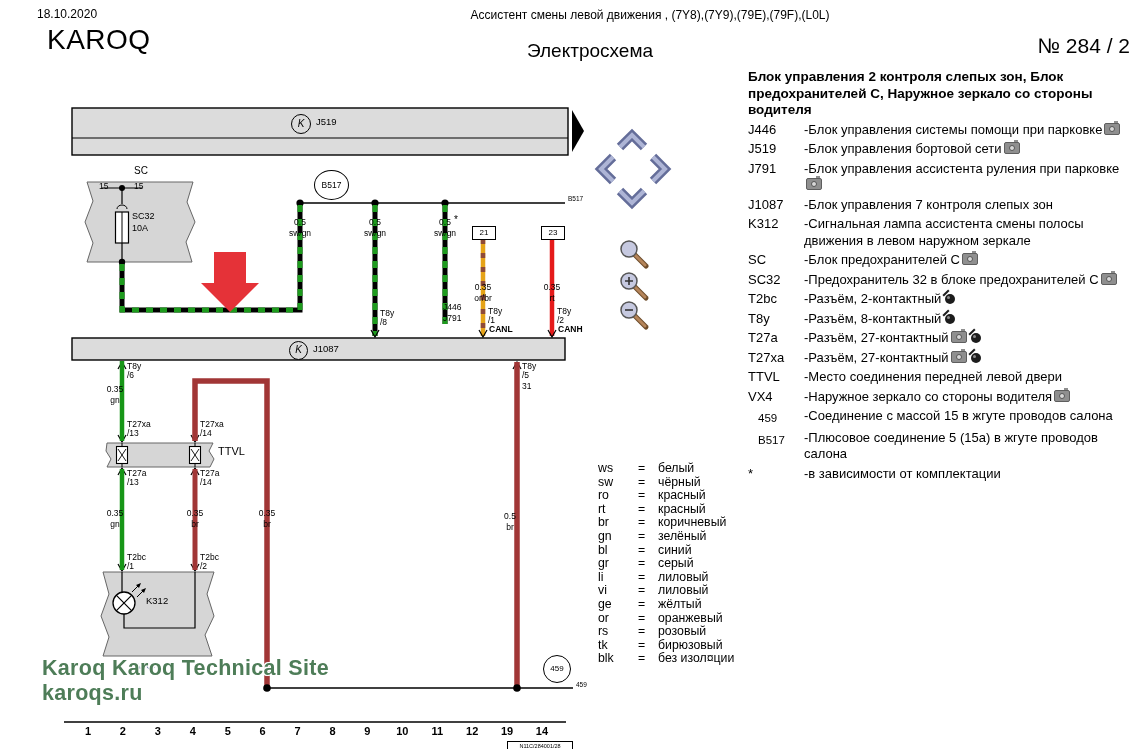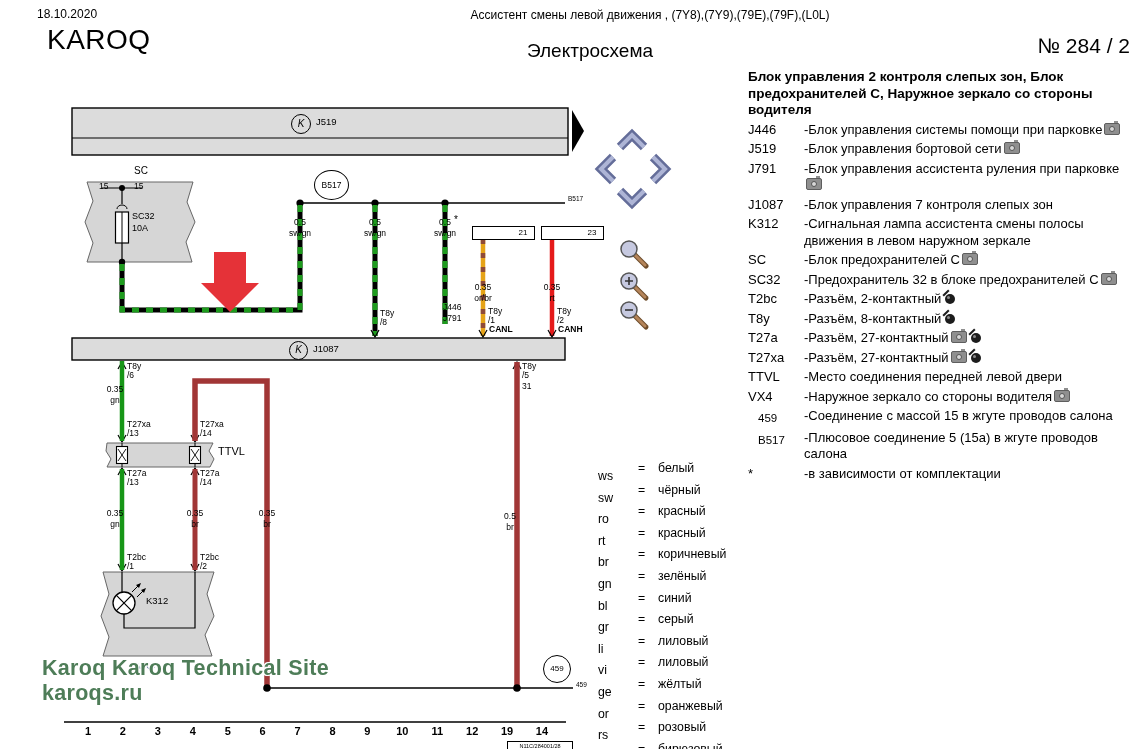--- a/index.html
+++ b/index.html
@@ -14,34 +14,34 @@
   .subtitle{left:480px;top:40px;width:220px;text-align:center;font-size:19px;}
   .pageno{left:985px;top:34px;width:145px;text-align:right;font-size:21px;}
   
   .lbl{position:absolute;font-size:8.5px;line-height:1.12;white-space:nowrap;color:#000;}
   .c{text-align:center;}
   .b{font-weight:bold;}
   .knode{position:absolute;border:1.2px solid #000;border-radius:50%;text-align:center;
          font-style:italic;font-size:10px;background:#dcdcdc;}
   .circ{position:absolute;border:1px solid #000;border-radius:50%;text-align:center;background:#fff;}
   .tbox{position:absolute;border:1px solid #000;background:#fff;text-align:center;
-        font-size:8px;line-height:11px;padding-left:39px;}
+        font-size:8px;line-height:11px;}
   .docbox{position:absolute;left:507px;top:741px;width:64px;height:8px;border:1px solid #000;
           background:#fff;overflow:hidden;font-size:5.5px;text-align:center;line-height:8px;}
   
   .legend{position:absolute;left:748px;top:69px;width:386px;font-size:13px;line-height:16.5px;}
   .legend h3{font-size:13.5px;font-weight:bold;margin:0 18px 3px 0;line-height:16.5px;}
   .lrow{display:flex;margin-bottom:3px;}
   .lterm{flex:0 0 56px;width:56px;}
   .lterm.small{font-size:11.5px;padding-left:10px;box-sizing:border-box;padding-top:2px;}
   .ldesc{flex:1;}
   
   .wcolors{position:absolute;left:598px;top:462px;font-size:12.3px;line-height:13.6px;}
   .wrow{display:flex;}
-  .wcode{width:40px;margin-top:8px;}
+  .wcode{width:40px;}
   .weq{width:20px;}
   
   .icon-cam{display:inline-block;width:14px;height:10px;background:#8f8f8f;border:1px solid #5e5e5e;
             border-radius:2px;position:relative;vertical-align:-1px;margin-left:2px;}
   .icon-cam::before{content:"";position:absolute;left:4px;top:2px;width:4px;height:4px;border-radius:50%;
             background:#d8d8d8;border:1px solid #555;}
   .icon-cam::after{content:"";position:absolute;right:1px;top:-3px;width:4px;height:2px;background:#8f8f8f;}
   .icon-plug{display:inline-block;width:10px;height:10px;background:#1c1c1c;border-radius:50%;
             position:relative;vertical-align:-1px;margin-left:4px;}
   .icon-plug::before{content:"";position:absolute;left:-3px;top:-2px;width:8px;height:2px;background:#1c1c1c;

